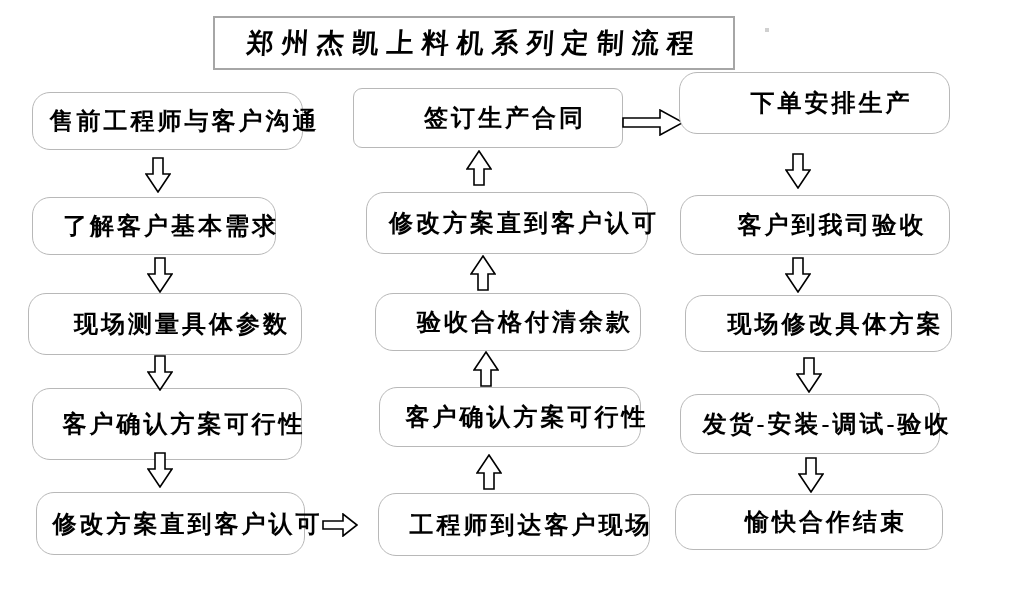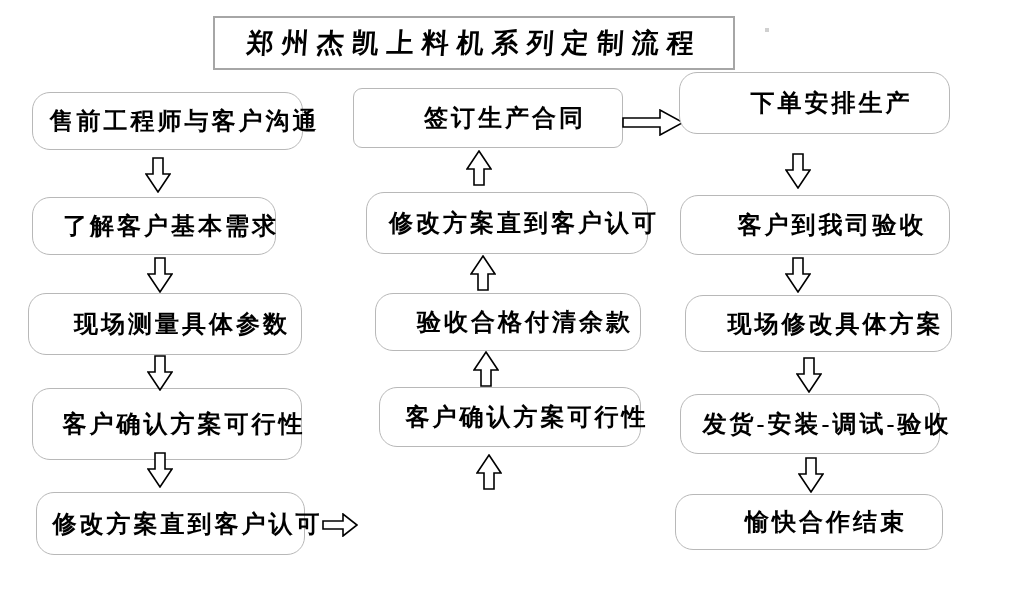--- a/index.html
+++ b/index.html
@@ -89,20 +89,21 @@
   <div class="arrow" style="left:322px; top:513px;">
     <svg width="36" height="24" viewBox="0 0 36 24">
         <polygon points="1,8 21,8 21,1 35,12 21,23 21,16 1,16"></polygon>
       </svg>
   </div>
 
   <div class="node" style="left:353px; top:88px; width:270px; height:60px;border-radius:9px;">签订生产合同</div>
   <div class="node" style="left:366px; top:192px; width:282px; height:62px;">修改方案直到客户认可</div>
   <div class="node" style="left:375px; top:293px; width:266px; height:58px;">验收合格付清余款</div>
   <div class="node" style="left:379px; top:387px; width:262px; height:60px;">客户确认方案可行性</div>
+  <div class="node" style="left:378px; top:493px; width:272px; height:63px;">工程师到达客户现场</div>
 
   <div class="arrow" style="left:466px; top:150px;">
     <svg width="26" height="36" viewBox="0 0 26 36">
         <polygon points="13,1 25,19 18,19 18,35 8,35 8,19 1,19"></polygon>
       </svg>
   </div>
   <div class="arrow" style="left:470px; top:255px;">
     <svg width="26" height="36" viewBox="0 0 26 36">
         <polygon points="13,1 25,19 18,19 18,35 8,35 8,19 1,19"></polygon>
       </svg>

